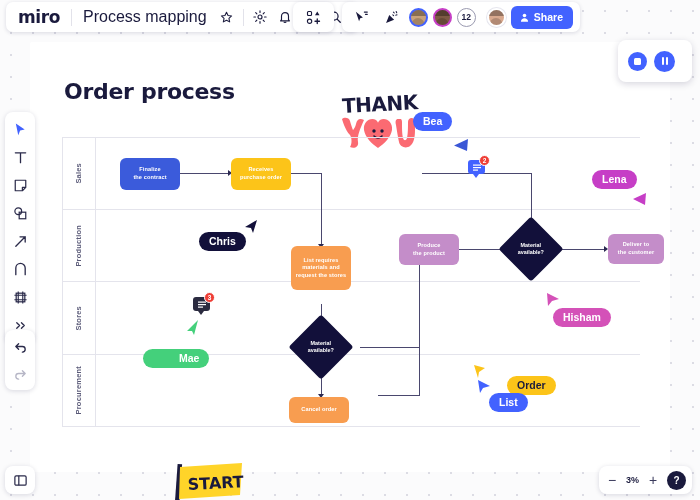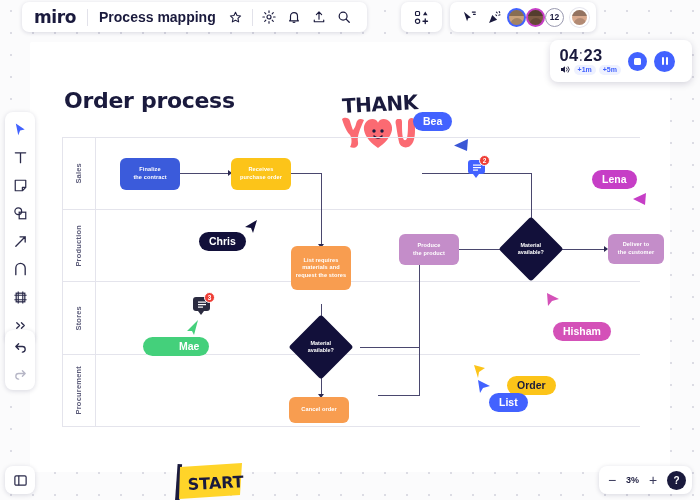--- a/index.html
+++ b/index.html
@@ -20,54 +20,54 @@
   }
   #board {
     position: absolute; left: 30px; top: 42px;
     width: 640px; height: 430px;
     background: #ffffff;
     border-radius: 2px;
   }
 
   
   #topbar {
-    position: absolute; left: 16px; top: 0; width: 588px; height: 34px;
+    position: absolute; left: 0; top: 0; width: 588px; height: 34px;
     display: flex; align-items: center; pointer-events: none;
   }
   .tb-panel {
     background: #fff; border-radius: 7px;
     box-shadow: 0 1px 4px rgba(15,12,61,.14);
     display: flex; align-items: center; height: 30px;
     pointer-events: auto;
   }
   #tb-left { margin-left: 6px; padding: 0 10px 0 12px; gap: 0; }
   .miro-logo {
     font-family: "DejaVu Sans", sans-serif;
     font-weight: 700; font-size: 17px; color: #1a1a3d;
     letter-spacing: -0.4px; line-height: 1;
     padding-right: 11px;
   }
   .vsep { width: 1px; height: 17px; background: #e2e2ea; }
   .board-title {
-    font-size: 14px; color: #1a1a3d; font-weight: 700;
+    font-size: 16px; color: #1a1a3d; font-weight: 400;
     padding: 0 7px 0 11px; white-space: nowrap;
   }
   .tb-icon {
     width: 25px; height: 25px; display: flex;
     align-items: center; justify-content: center;
     color: #1a1a3d;
   }
   .tb-icon svg { display: block; }
 
   #tb-right-group {
     position: absolute; right: 8px; top: 2px;
     display: flex; align-items: center; gap: 8px; pointer-events: auto;
   }
   #tb-apps { padding: 0 8px; }
-  #tb-collab { padding: 0 7px; }
+  #tb-collab { padding: 0 7px; gap: 5px; }
   .avatar {
     width: 19px; height: 19px; border-radius: 50%;
     border: 2px solid #4262ff; position: relative; overflow: hidden;
     background: #c9a27a;
   }
   .avatar.p2 { border-color: #c63ec6; background: #7d5a44; }
   .avatar.p4 { border: 2px solid #fff; background: #d9a98e; box-shadow:0 0 0 1px #e6e6ee; }
   .avatar .face { position:absolute; left:50%; top:58%; width:13px; height:13px;
      transform:translateX(-50%); border-radius:50%; background:rgba(0,0,0,.18); }
   .avatar .hair { position:absolute; left:0; top:0; width:100%; height:42%; background:rgba(0,0,0,.32); }
@@ -123,21 +123,20 @@
   .t-btn.sq { background: #4262ff; }
   .t-close { font-size: 11px; color: #6b6b85; cursor: pointer; align-self: flex-start;
              margin-top: 3px; padding: 0 2px; }
 
   
   .board-title-text {
     position: absolute; left: 34px; top: 37px;
     font-size: 22px; font-weight: 700; color: #1a1a3d;
     letter-spacing: -0.3px;
     font-family: "DejaVu Sans", sans-serif;
-    margin-top: 9px;
   }
 
   
   #lanes { position: absolute; left: 32px; top: 95px; width: 578px; height: 290px; }
   .lane {
     position: absolute; left: 0; width: 578px;
     border-top: 1px solid #e4e4ec;
     display: flex;
   }
   .lane-hdr {
@@ -397,28 +396,28 @@
     </div>
 
     <div class="cursor-group" style="left:199px;top:232px;">
       <div class="cur-label" style="background:#12103a;left:0;top:0;">Chris</div>
       <svg width="16" height="16" viewBox="0 0 16 16" style="position:absolute;left:44px;top:-14px;">
         <path d="M14 2 L2 9 L8 10 L10 15 Z" fill="#12103a"></path>
       </svg>
     </div>
 
     <div class="cursor-group" style="left:553px;top:308px;">
-      <div class="cur-label" style="background:#d451b8;left:0;top:14px;">Hisham</div>
+      <div class="cur-label" style="background:#d451b8;left:0;top:0;">Hisham</div>
       <svg width="16" height="16" viewBox="0 0 16 16" style="position:absolute;left:-8px;top:-17px;">
         <path d="M2 2 L3 15 L7 10 L14 8 Z" fill="#d451b8"></path>
       </svg>
     </div>
 
     <div class="cursor-group" style="left:143px;top:337px;">
-      <div class="cur-label" style="background:#44d07b;left:0;top:0;padding-left:36px;">Mae</div>
+      <div class="cur-label" style="background:#44d07b;left:0;top:12px;padding-left:36px;">Mae</div>
       <svg width="16" height="16" viewBox="0 0 16 16" style="position:absolute;left:42px;top:-18px;">
         <path d="M13 1 L2 12 L7 12 L9 16 Z" fill="#44d07b"></path>
       </svg>
     </div>
 
     <div class="cursor-group" style="left:507px;top:376px;">
       <div class="cur-label" style="background:#fcc419;color:#1a1a3d;left:0;top:0;">Order</div>
       <svg width="16" height="16" viewBox="0 0 16 16" style="position:absolute;left:-35px;top:-12px;">
         <path d="M2 1 L13 4 L7 8 L6 14 Z" fill="#fcc419"></path>
       </svg>
@@ -501,40 +500,32 @@
           </span>
         <span class="avatar p2">
             <span class="hair"></span>
             <span class="face"></span>
           </span>
         <span class="count-chip">12</span>
         <span class="avatar p4" style="margin-left:6px;">
             <span class="hair"></span>
             <span class="face"></span>
           </span>
+        <button class="share-btn">
+          <svg width="11" height="11" viewBox="0 0 16 16">
+              <circle cx="8" cy="5" r="2.6" fill="#fff"></circle>
+              <path d="M2.8 14c0-3 2.3-5 5.2-5s5.2 2 5.2 5z" fill="#fff"></path>
+            </svg>
+          <span>Share</span>
+        </button>
       </div>
     </div>
   </div>
 
   <div id="timer">
-    <div class="t-left">
-      <div class="t-time">
-        <span>04</span><span class="colon">:</span><span>23</span>
-      </div>
-      <div class="t-row">
-        <span style="display:flex;">
-          <svg width="11" height="9" viewBox="0 0 12 10">
-              <path d="M1 3.4h2l2.4-2v7.2L3 6.6H1z" fill="#1a1a3d"></path>
-              <path d="M7.2 3.2a2.6 2.6 0 010 3.6M9 2a4.6 4.6 0 010 6" stroke="#1a1a3d" stroke-width="1" fill="none" stroke-linecap="round"></path>
-            </svg>
-        </span>
-        <span class="t-chip">+1m</span>
-        <span class="t-chip">+5m</span>
-      </div>
-    </div>
     <div class="t-btn sq">
       <span style="width:7px;height:7px;background:#fff;border-radius:1.5px;display:block;"></span>
     </div>
     <div class="t-btn" style="width:21px;height:21px;">
       <span style="display:flex;gap:2px;">
         <span style="width:2px;height:8px;background:#fff;display:block;border-radius:1px;"></span>
         <span style="width:2px;height:8px;background:#fff;display:block;border-radius:1px;"></span>
       </span>
     </div>
     <span class="t-close" style="font-size:0;">close-icon</span>

